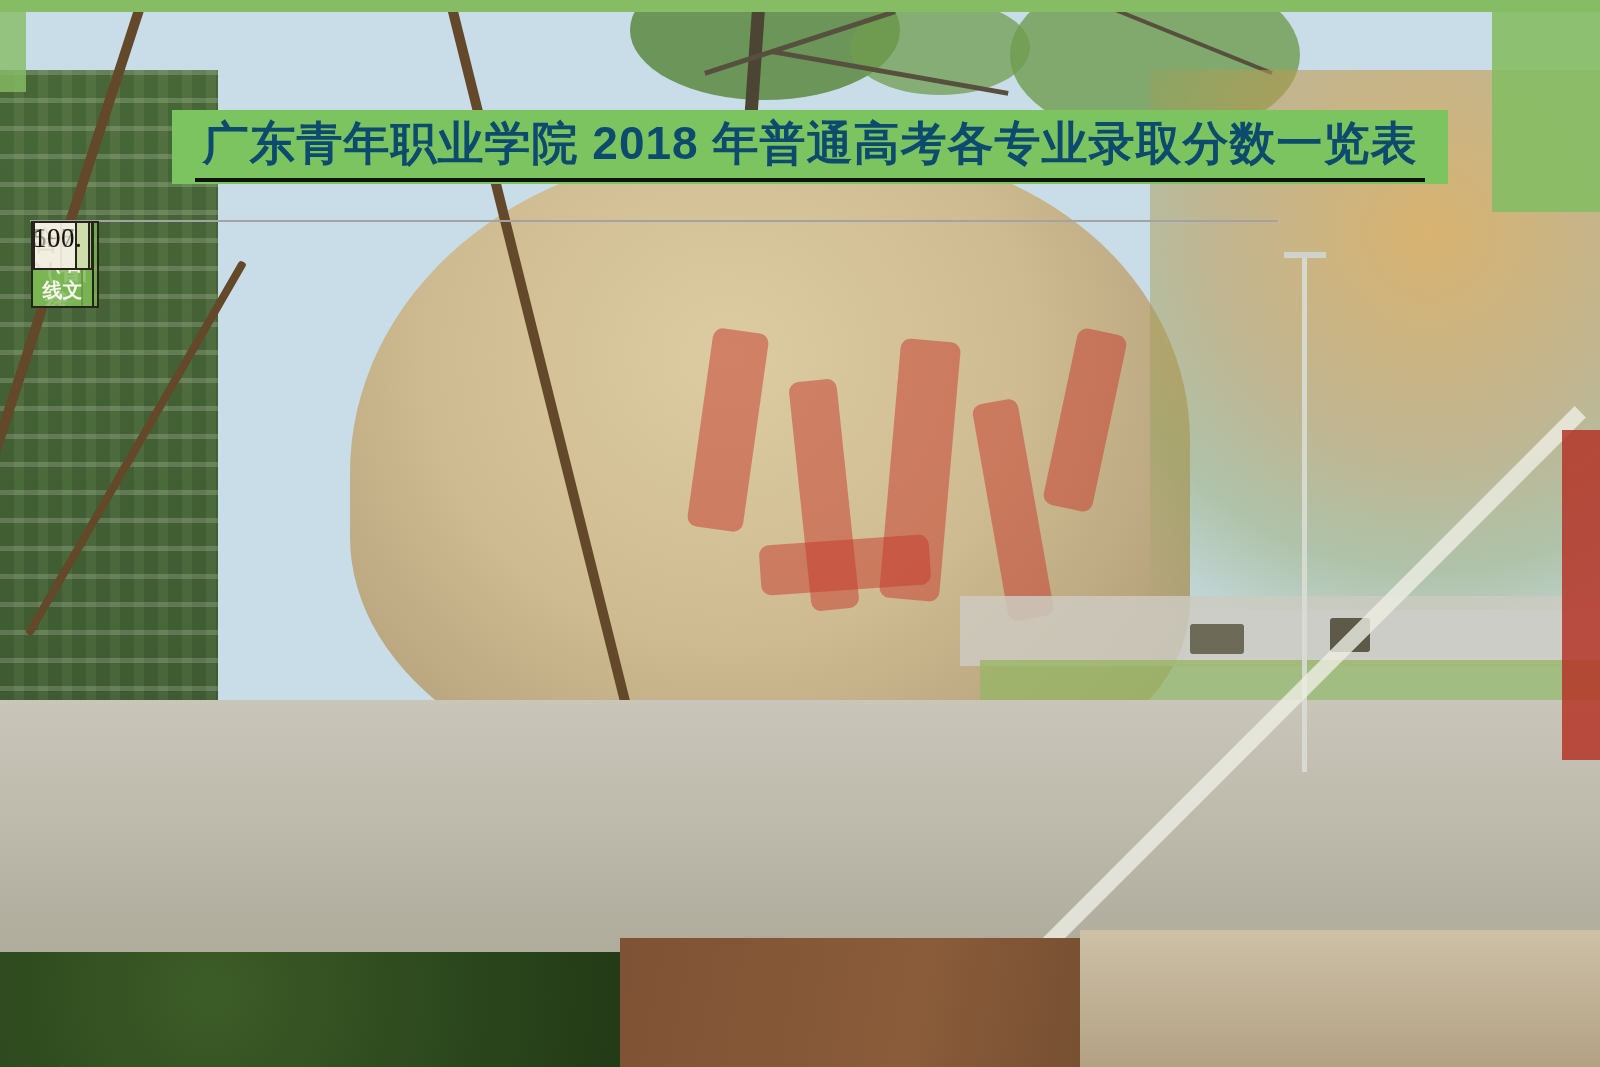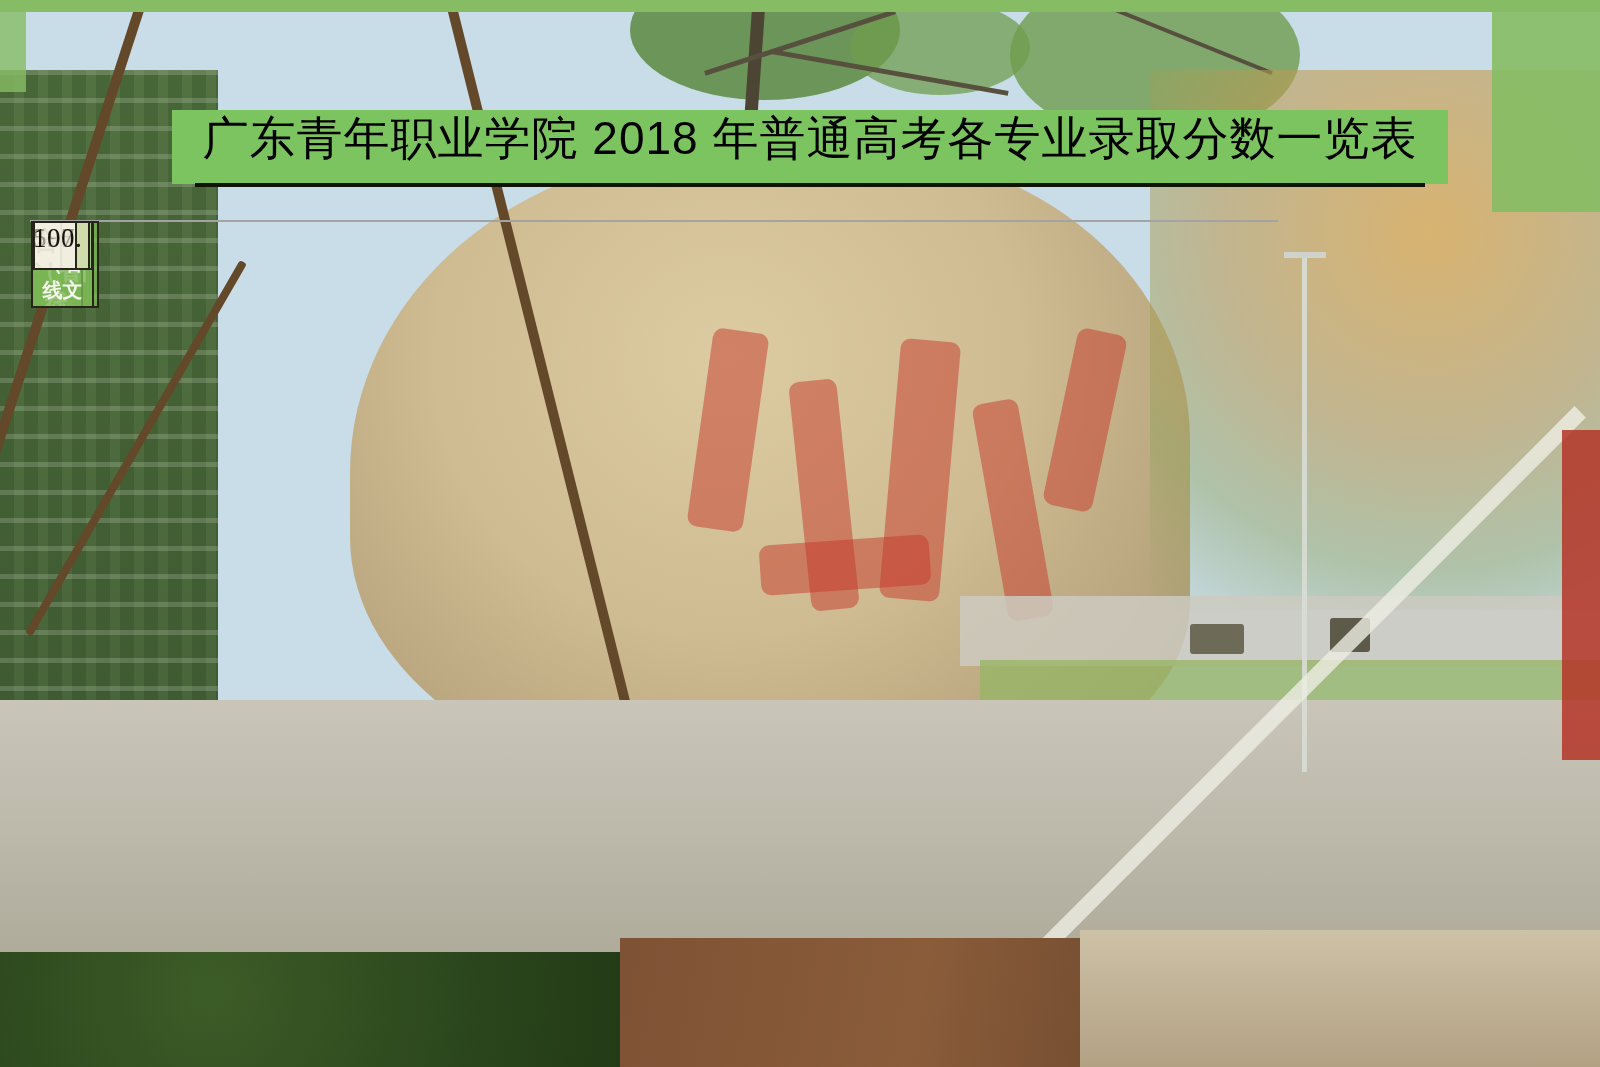--- a/index.html
+++ b/index.html
@@ -44,22 +44,22 @@
     background:linear-gradient(100deg,#7e5234 0%,#8a5c3a 55%,#6e4a2e 100%); }
   .ph-bpave { left:1080px; top:930px; width:520px; height:137px; background:linear-gradient(180deg,#cdc1a6,#baa férfi); background:linear-gradient(180deg,#cdc1a6,#b3a184); }
   .ph-gstrip-top { left:0; top:0; width:1600px; height:12px; background:#86bd64; }
   .ph-gstrip-right { left:1492px; top:0; width:108px; height:212px; background:#86bd64; opacity:.9; }
   .ph-gstrip-corner { left:0; top:0; width:26px; height:92px; background:#86bd64; opacity:.8; }
   .ph-banner { left:1562px; top:430px; width:38px; height:330px; background:rgba(180,53,40,.85); }
 
   
   .title-banner { left:172px; top:110px; width:1276px; height:74px; background:#7cc45f;
     display:flex; align-items:center; justify-content:center; z-index:5; }
-  .title-banner span { position:static; font-size:46px; font-weight:normal; color:#000000;
-    letter-spacing:1px; border-bottom:4px solid #101408; padding:0 8px 13px; white-space:nowrap; }
+  .title-banner span { position:static; font-size:46px; font-weight:bold; color:#0c4a6e;
+    letter-spacing:1px; border-bottom:4px solid #101408; padding:0 8px 3px; white-space:nowrap; }
 
   
   table { left:30px; top:220px; width:1248px; border-collapse:collapse; table-layout:fixed;
     z-index:4; border:1px solid #a3a3a3; }
   th, td { border:2px solid #26231a; padding:0; text-align:center; vertical-align:middle; overflow:hidden; }
   th.g { height:87px; background:rgba(122,181,84,.8); color:#f6f8ee; font-weight:bold; font-size:24px; }
   th.g.art { font-size:20px; }
   th.s { height:46px; background:rgba(229,223,201,.85); color:#17130a; font-weight:bold; font-size:22px; }
   tbody td { height:49px; }
   td.year-cell { background:rgba(238,236,226,.35); font-family:"Liberation Serif",serif;

